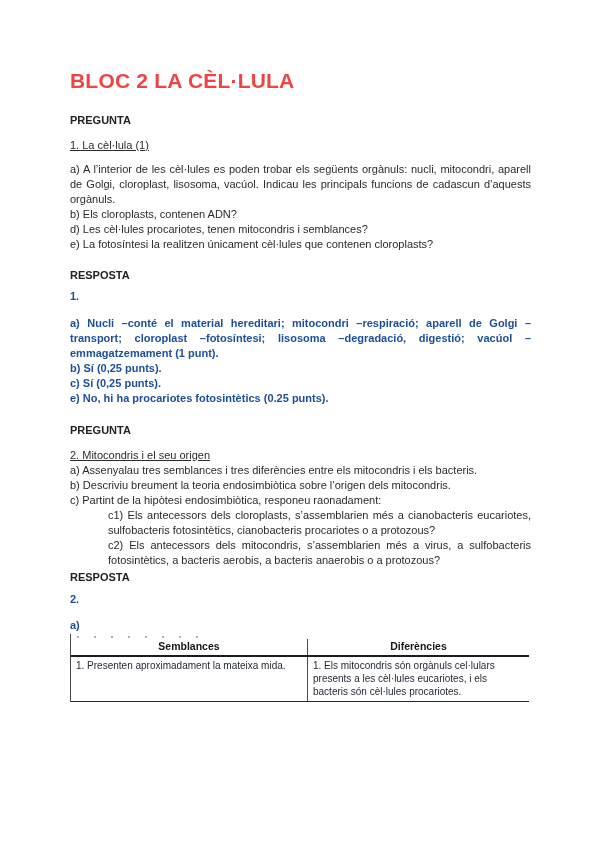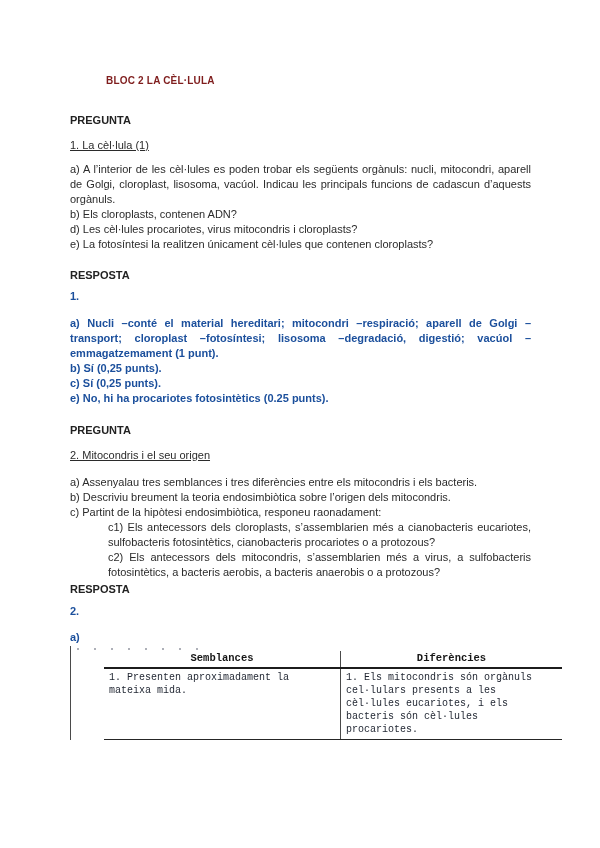--- a/index.html
+++ b/index.html
@@ -4,51 +4,50 @@
 <style>
   html,body{margin:0;padding:0;background:#ffffff;}
   .page{
     width:600px;height:848px;box-sizing:border-box;
     padding:71px 69px 0 70px;background:#ffffff;position:relative;
     font-family:"Liberation Sans","DejaVu Sans",sans-serif;
     font-size:11px;line-height:15px;color:#2b2b2b;
   }
   .page *{margin:0;}
   h1.doc-title{
-    font-size:10px;line-height:19px;font-weight:bold;
-    color:#7f1d1d;letter-spacing:.2px;margin-left:36px;
+    font-size:21px;line-height:19px;font-weight:bold;
+    color:#ef4444;letter-spacing:.2px;
   }
   .sec-heading{font-weight:bold;color:#222;margin-top:23px;}
   .sec-heading.resposta1{margin-top:16px;}
   .sec-heading.pregunta2{margin-top:17px;}
   .sec-heading.resposta2{margin-top:2px;}
   .q-title{margin-top:10px;text-decoration:underline;}
   .q-intro{margin-top:9px;text-align:justify;}
   .q-items div{white-space:nowrap;}
   .blue{color:#1b4f9c;font-weight:bold;}
   .ans-num{margin-top:6px;}
   .ans-num2{margin-top:7px;}
   .ans-para{margin-top:12px;text-align:justify;}
-  .q2-items{margin-top:12px;}
+  .q2-items{}
   .sub-item{margin-left:38px;text-align:justify;}
   .part-label{margin-top:11px;}
   
   .tablewrap{margin-top:1px;width:459px;border-left:1px solid #4a4a4a;}
   .clip-artifact{
     height:5px;position:relative;overflow:hidden;
   }
   .clip-artifact i{
     position:absolute;bottom:1px;display:block;height:2px;width:132px;left:6px;
     background:repeating-linear-gradient(90deg,#6b6f7e 0 2px,transparent 2px 17px);
     opacity:.55;
   }
   table.cmp{
     border-collapse:collapse;width:458px;table-layout:fixed;
-    font-family:Liberation Mono, monospace;
-    margin-left:33px;
+    font-family:Liberation Sans, sans-serif;
   }
   table.cmp th{
     font-size:10.5px;line-height:13px;font-weight:bold;color:#161616;
     text-align:center;padding:1px 4px 2px 4px;
     border-bottom:2px solid #1c1c1c;
   }
   table.cmp td{
     font-size:10px;line-height:13px;color:#1e2430;
     vertical-align:top;text-align:left;padding:2px 6px 3px 5px;
   }
@@ -64,21 +63,21 @@
 
 <div class="page">
 
   <h1 class="doc-title">BLOC 2 LA CÈL·LULA</h1>
 
   <div class="sec-heading">PREGUNTA</div>
   <div class="q-title">1. La cèl·lula (1)</div>
   <p class="q-intro">a) A l’interior de les cèl·lules es poden trobar els següents orgànuls: nucli, mitocondri, aparell de Golgi, cloroplast, lisosoma, vacúol. Indicau les principals funcions de cadascun d’aquests orgànuls.</p>
   <div class="q-items">
     <div>b) Els cloroplasts, contenen ADN?</div>
-    <div>d) Les cèl·lules procariotes, virus mitocondris i cloroplasts?</div>
+    <div>d) Les cèl·lules procariotes, tenen mitocondris i semblances?</div>
     <div>e) La fotosíntesi la realitzen únicament cèl·lules que contenen cloroplasts?</div>
   </div>
 
   <div class="sec-heading resposta1">RESPOSTA</div>
   <div class="blue ans-num">1.</div>
   <p class="blue ans-para">a) Nucli –conté el material hereditari; mitocondri –respiració; aparell de Golgi –transport; cloroplast –fotosíntesi; lisosoma –degradació, digestió; vacúol –emmagatzemament (1 punt).</p>
   <div class="q-items blue">
     <div>b) Sí (0,25 punts).</div>
     <div>c) Sí (0,25 punts).</div>
     <div>e) No, hi ha procariotes fotosintètics (0.25 punts).</div>

